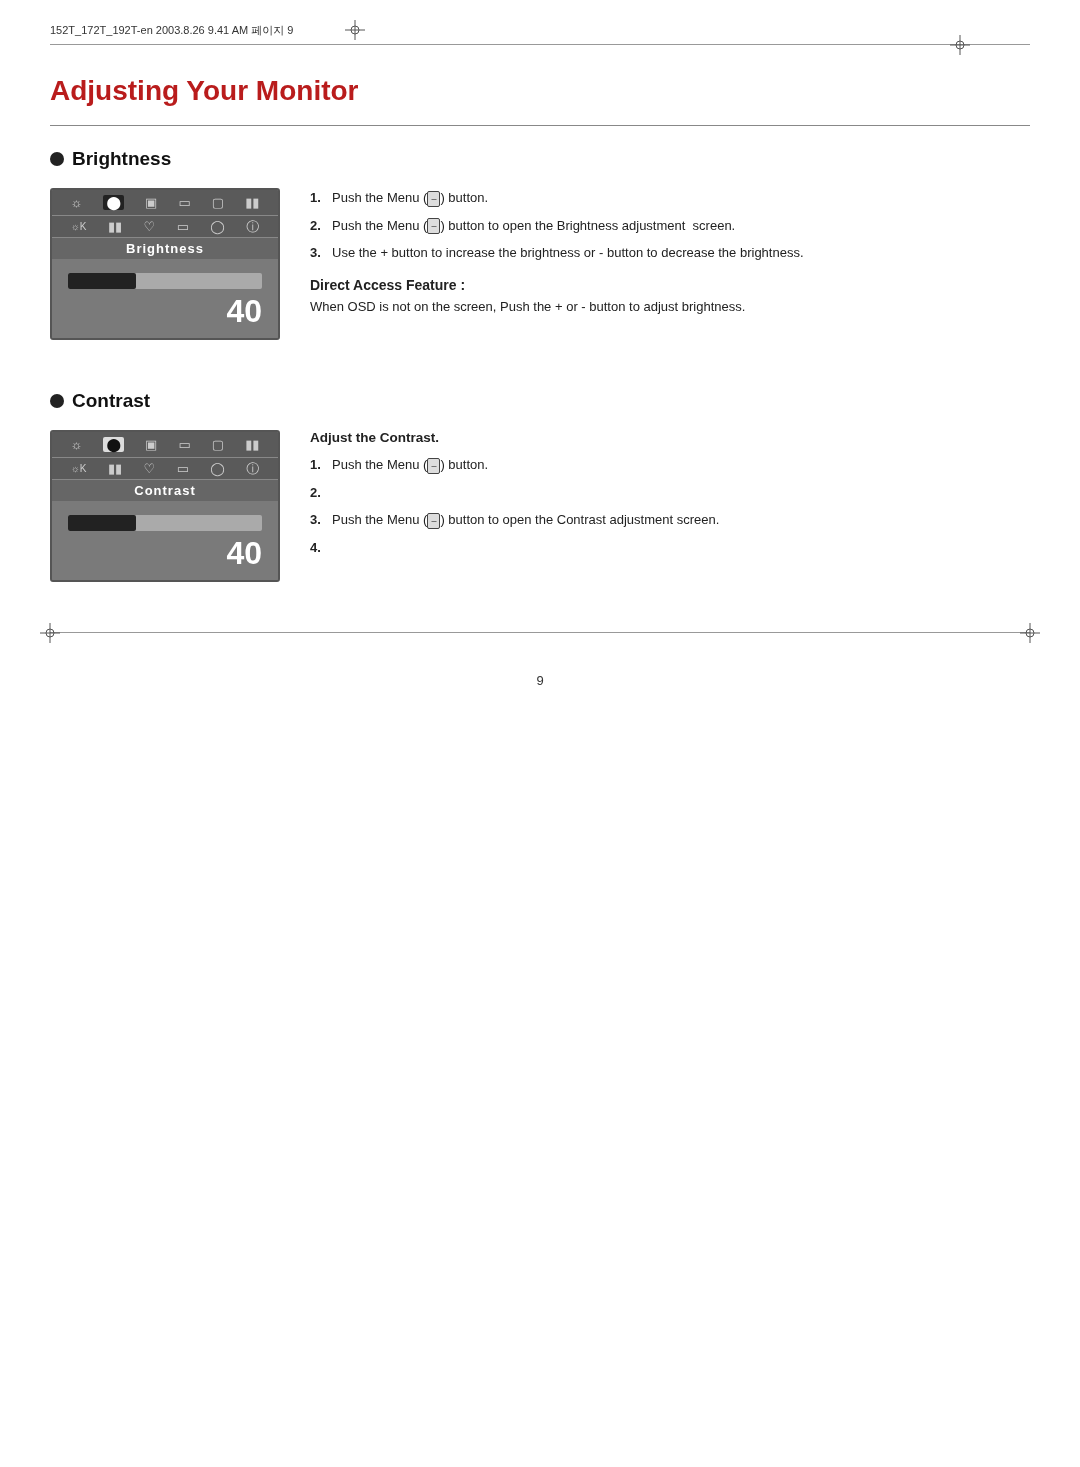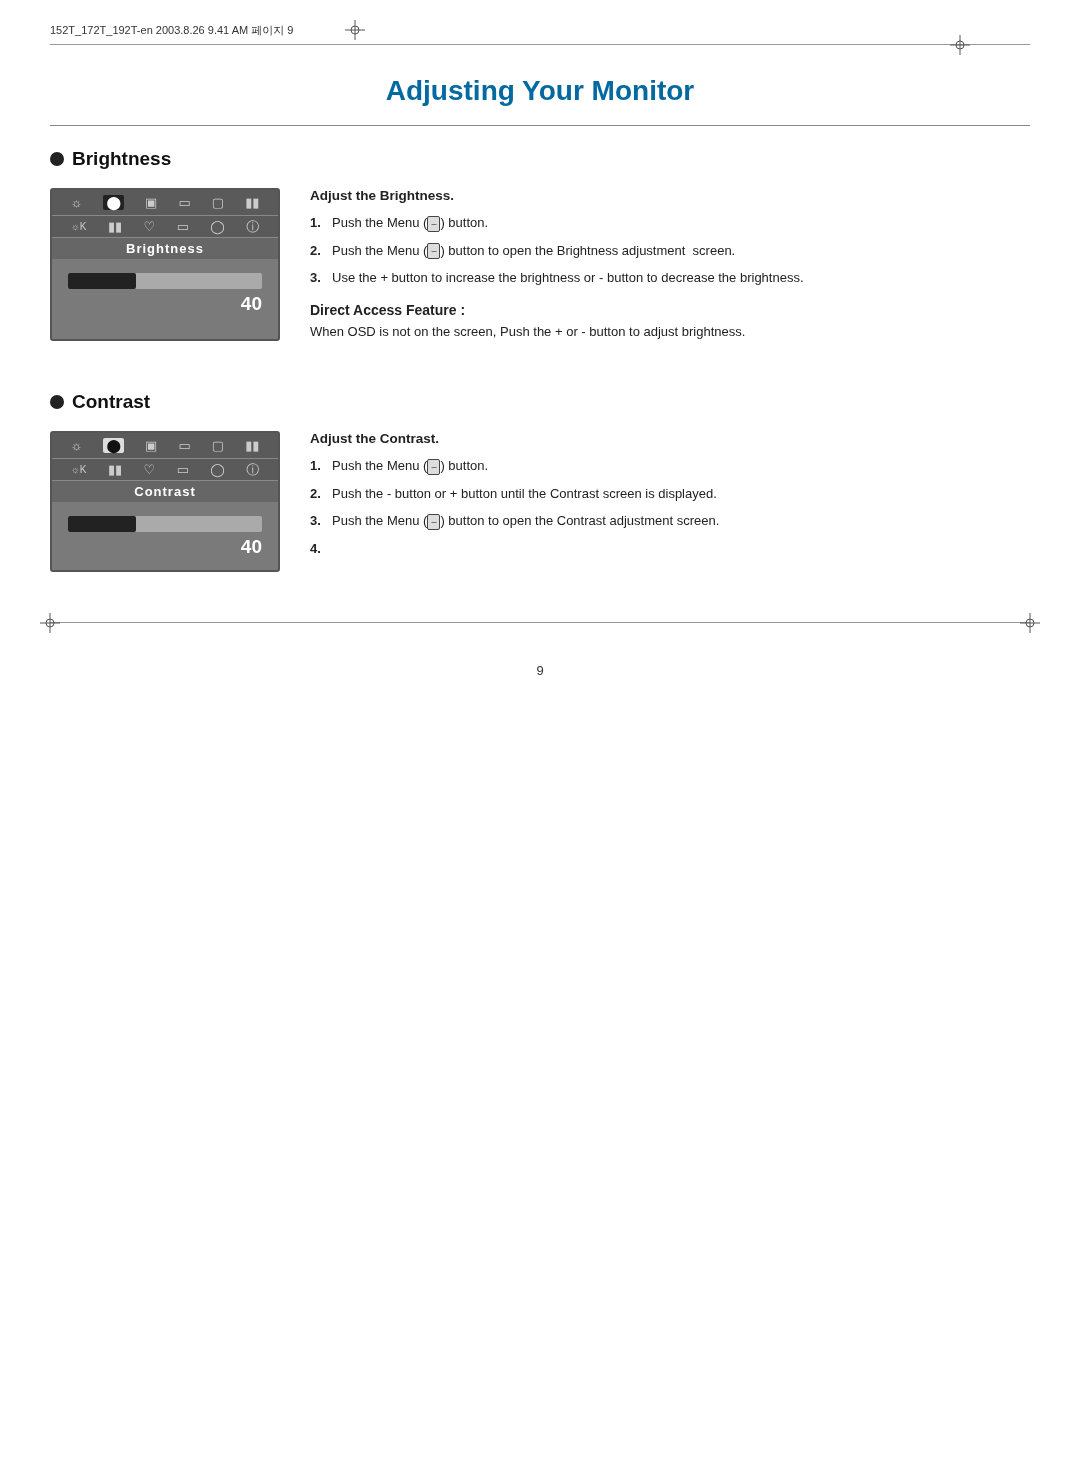--- a/index.html
+++ b/index.html
@@ -44,25 +44,24 @@
     }
 
     .top-border-crosshair {
       position: absolute;
       top: -10px;
       right: 60px;
     }
 
     
     .page-title {
-      text-align: center;
       font-size: 28px;
       font-weight: bold;
       margin-bottom: 18px;
-      color: #0369a1;
+      color: #b91c1c;
     }
 
     
     .title-rule {
       border: none;
       border-top: 1.5px solid #888;
       margin-bottom: 22px;
     }
 
     
@@ -159,21 +158,21 @@
 
     .osd-bar-fill {
       background: #222;
       height: 100%;
       width: 35%;
       border-radius: 2px;
     }
 
     .osd-value {
       color: #fff;
-      font-size: 19px;
+      font-size: 32px;
       font-weight: bold;
       text-align: right;
       margin-top: 4px;
     }
 
     
     .instructions {
       flex: 1;
     }
 
@@ -324,21 +323,20 @@
 
       <div class="osd-bar-area">
         <div class="osd-bar-track">
           <div class="osd-bar-fill"></div>
         </div>
         <div class="osd-value">40</div>
       </div>
     </div>
 
     <div class="instructions">
-      <div class="instr-title">Adjust the Brightness.</div>
       <ol class="instr-list">
         <li>
           <span class="step-num">1.</span>
           <span>Push the Menu (<span class="menu-btn-icon">⎯</span>) button.</span>
         </li>
         <li>
           <span class="step-num">2.</span>
           <span>Push the Menu (<span class="menu-btn-icon">⎯</span>) button to open the Brightness adjustment&nbsp; screen.</span>
         </li>
         <li>
@@ -390,21 +388,20 @@
 
     <div class="instructions">
       <div class="instr-title">Adjust the Contrast.</div>
       <ol class="instr-list">
         <li>
           <span class="step-num">1.</span>
           <span>Push the Menu (<span class="menu-btn-icon">⎯</span>) button.</span>
         </li>
         <li>
           <span class="step-num">2.</span>
-          <span>Push the - button or + button until the Contrast screen is displayed.</span>
         </li>
         <li>
           <span class="step-num">3.</span>
           <span>Push the Menu (<span class="menu-btn-icon">⎯</span>) button to open the Contrast adjustment screen.</span>
         </li>
         <li>
           <span class="step-num">4.</span>
         </li>
       </ol>
     </div>

